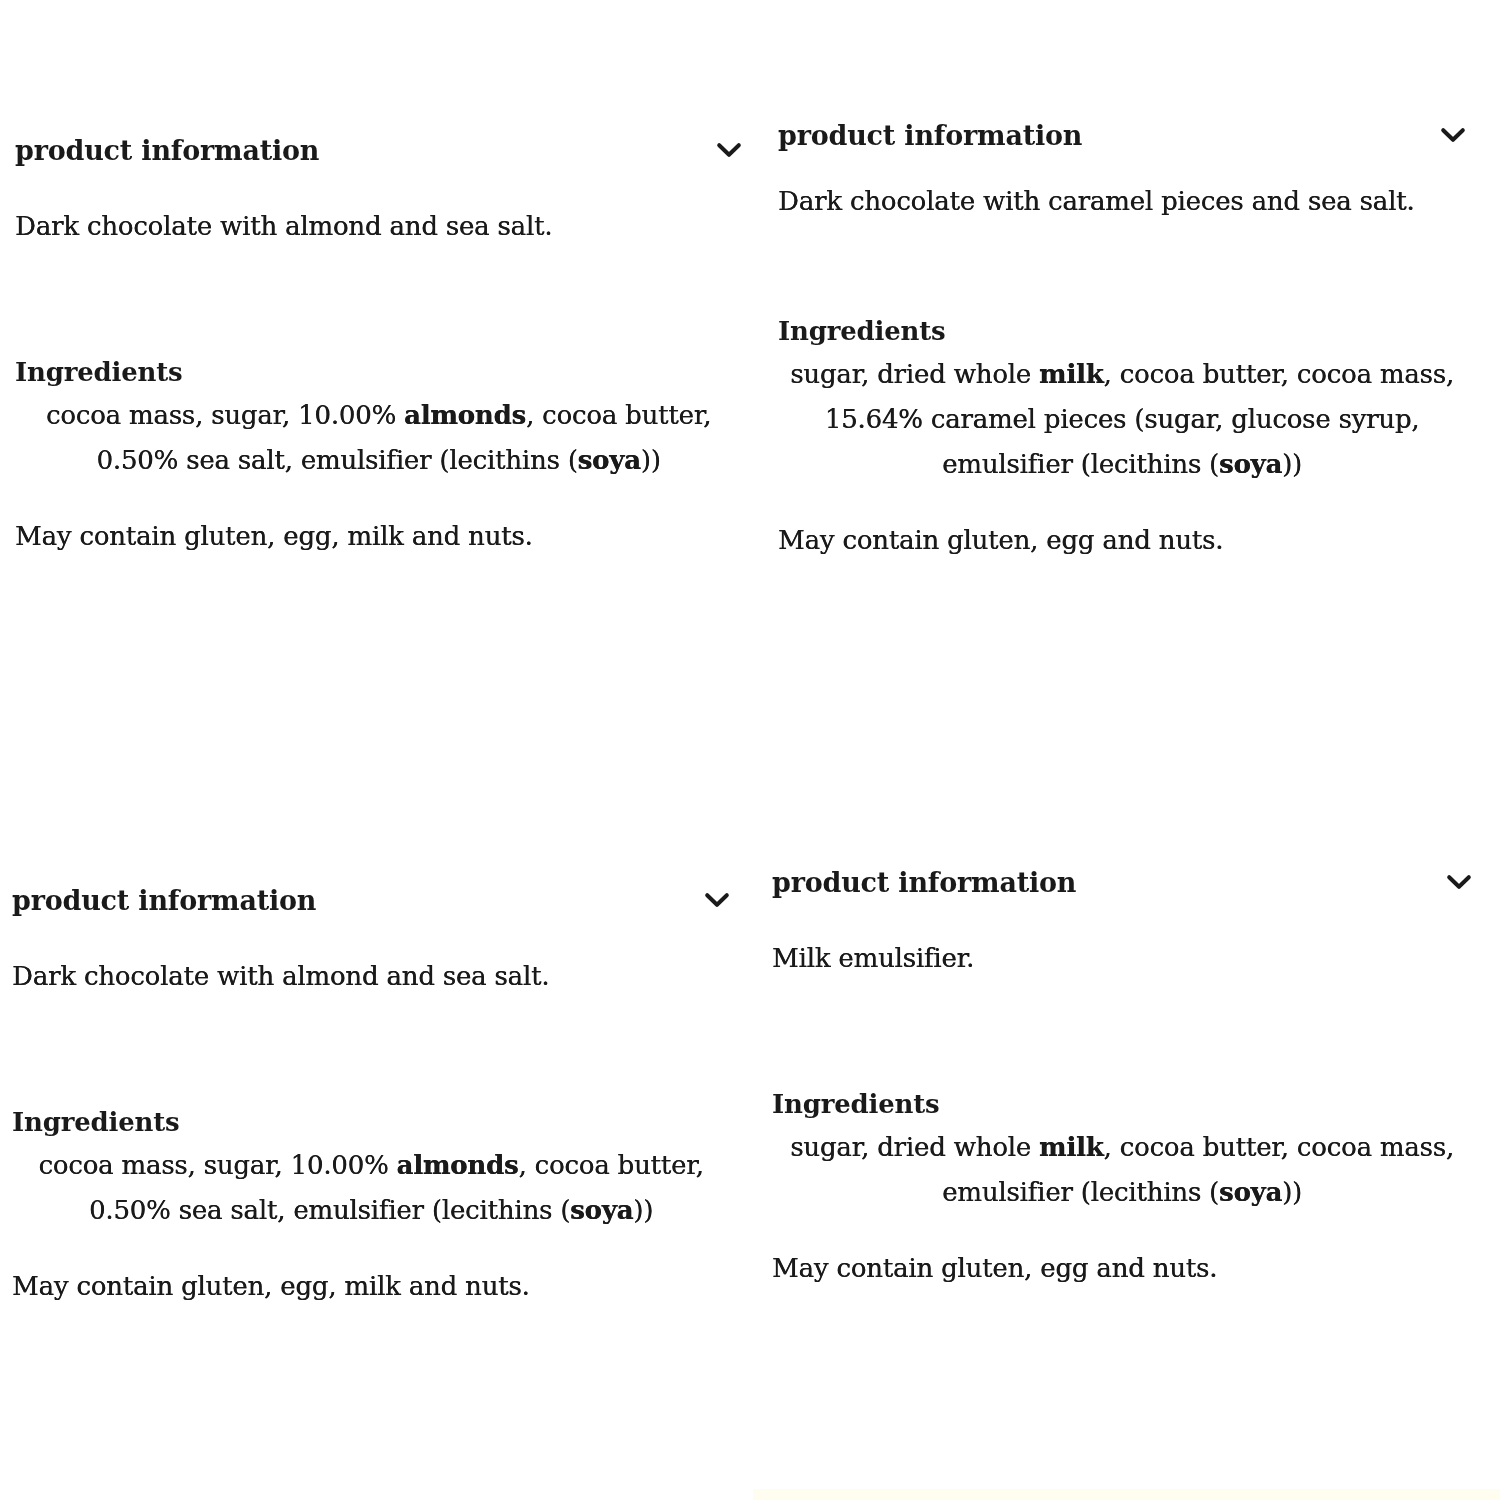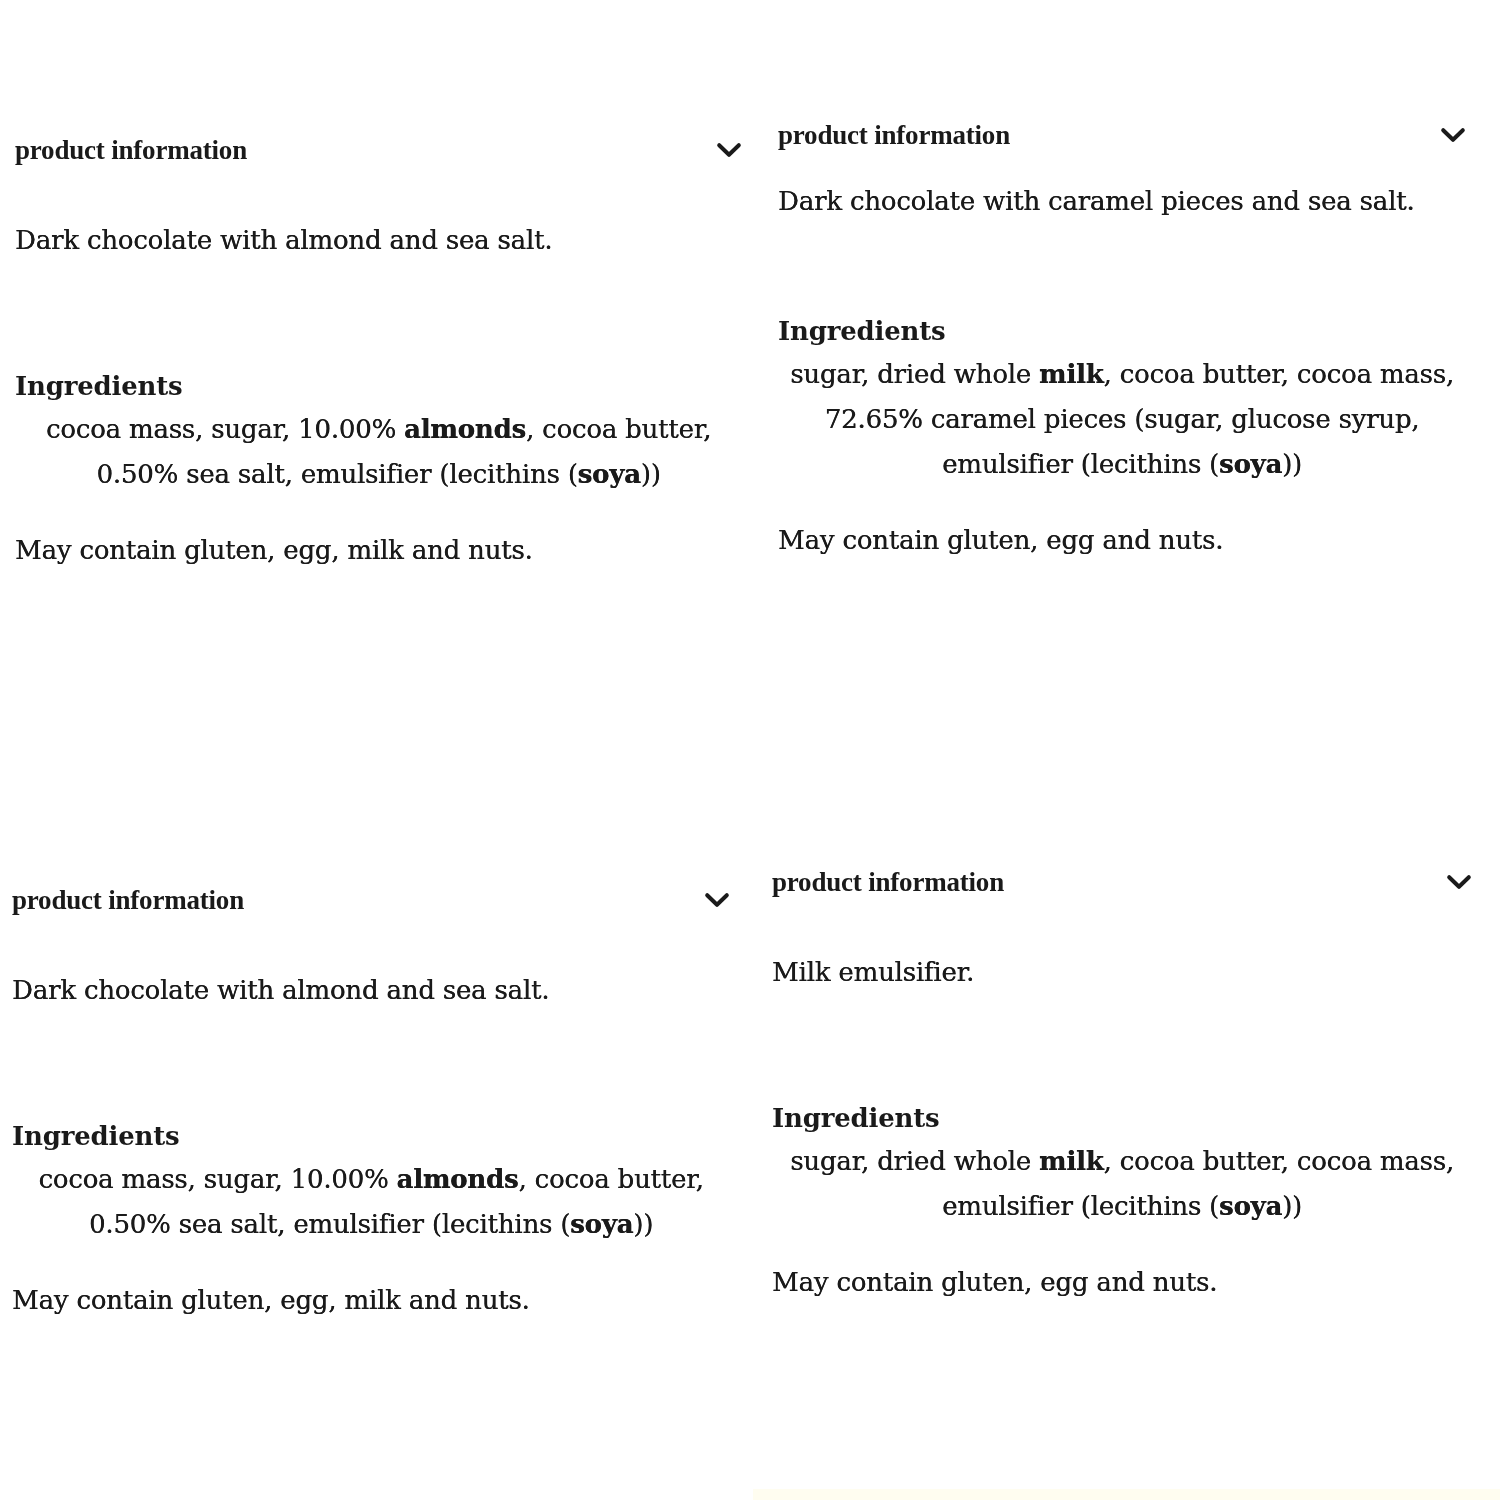--- a/index.html
+++ b/index.html
@@ -34,33 +34,32 @@
     justify-content: space-between;
     align-items: center;
     height: 34px;
     cursor: pointer;
   }
   .panel-title {
     font-size: 27px;
     font-weight: bold;
     letter-spacing: -0.2px;
     white-space: nowrap;
-    font-family: Liberation Serif, serif;
   }
   .chevron { display: inline-flex; align-items: center; }
   .chevron svg { display: block; }
 
   .body-text {
     font-size: 26px;
     letter-spacing: -0.2px;
     text-shadow: 0.35px 0 0 currentColor; 
   }
 
   .desc {
-    margin-top: 56px;
+    margin-top: 42px;
     line-height: 34px;
     white-space: nowrap;
   }
   .ingredients { margin-top: 112px; }
   .panel--tr .desc { margin-top: 32px; }
   .panel--tr .ingredients { margin-top: 96px; }
 
   .ing-title {
     font-size: 26px;
     font-weight: bold;
@@ -116,21 +115,21 @@
       <svg width="26" height="17" viewBox="0 0 26 17" aria-hidden="true">
           <path d="M3.2 3.2 L13 12.8 L22.8 3.2" fill="none" stroke="currentColor" stroke-width="4" stroke-linecap="round" stroke-linejoin="round"></path>
         </svg>
     </span>
   </div>
   <p class="desc body-text">Dark chocolate with caramel pieces and sea salt.</p>
   <div class="ingredients">
     <h3 class="ing-title">Ingredients</h3>
     <div class="ing-lines body-text">
         <div class="ing-line"><span>sugar, dried whole </span><b>milk</b><span>, cocoa butter, cocoa mass,</span></div>
-        <div class="ing-line"><span>72.65% caramel pieces (sugar, glucose syrup,</span></div>
+        <div class="ing-line"><span>15.64% caramel pieces (sugar, glucose syrup,</span></div>
         <div class="ing-line"><span>emulsifier (lecithins (</span><b>soya</b><span>))</span></div>
       </div>
   </div>
   <p class="may body-text">May contain gluten, egg and nuts.</p>
 </section>
 
 <section class="panel panel--bl">
   <div class="panel-header">
     <h2 class="panel-title">product information</h2>
     <span class="chevron">

